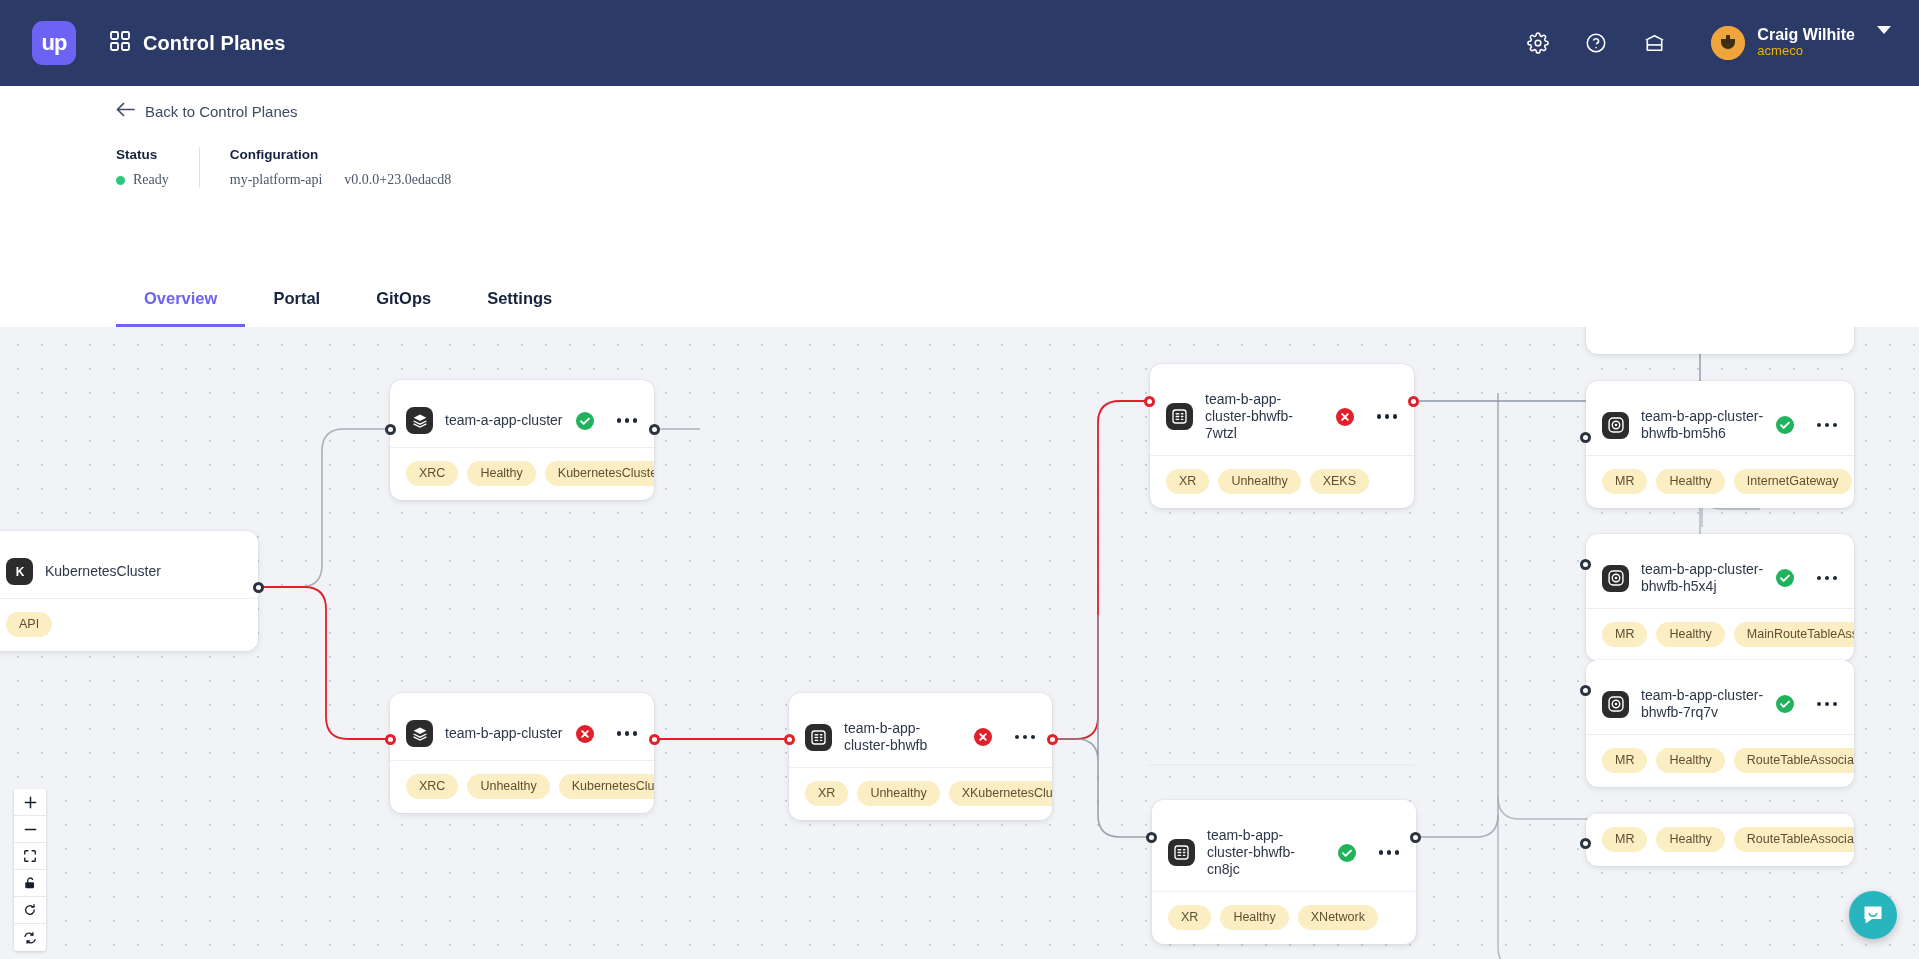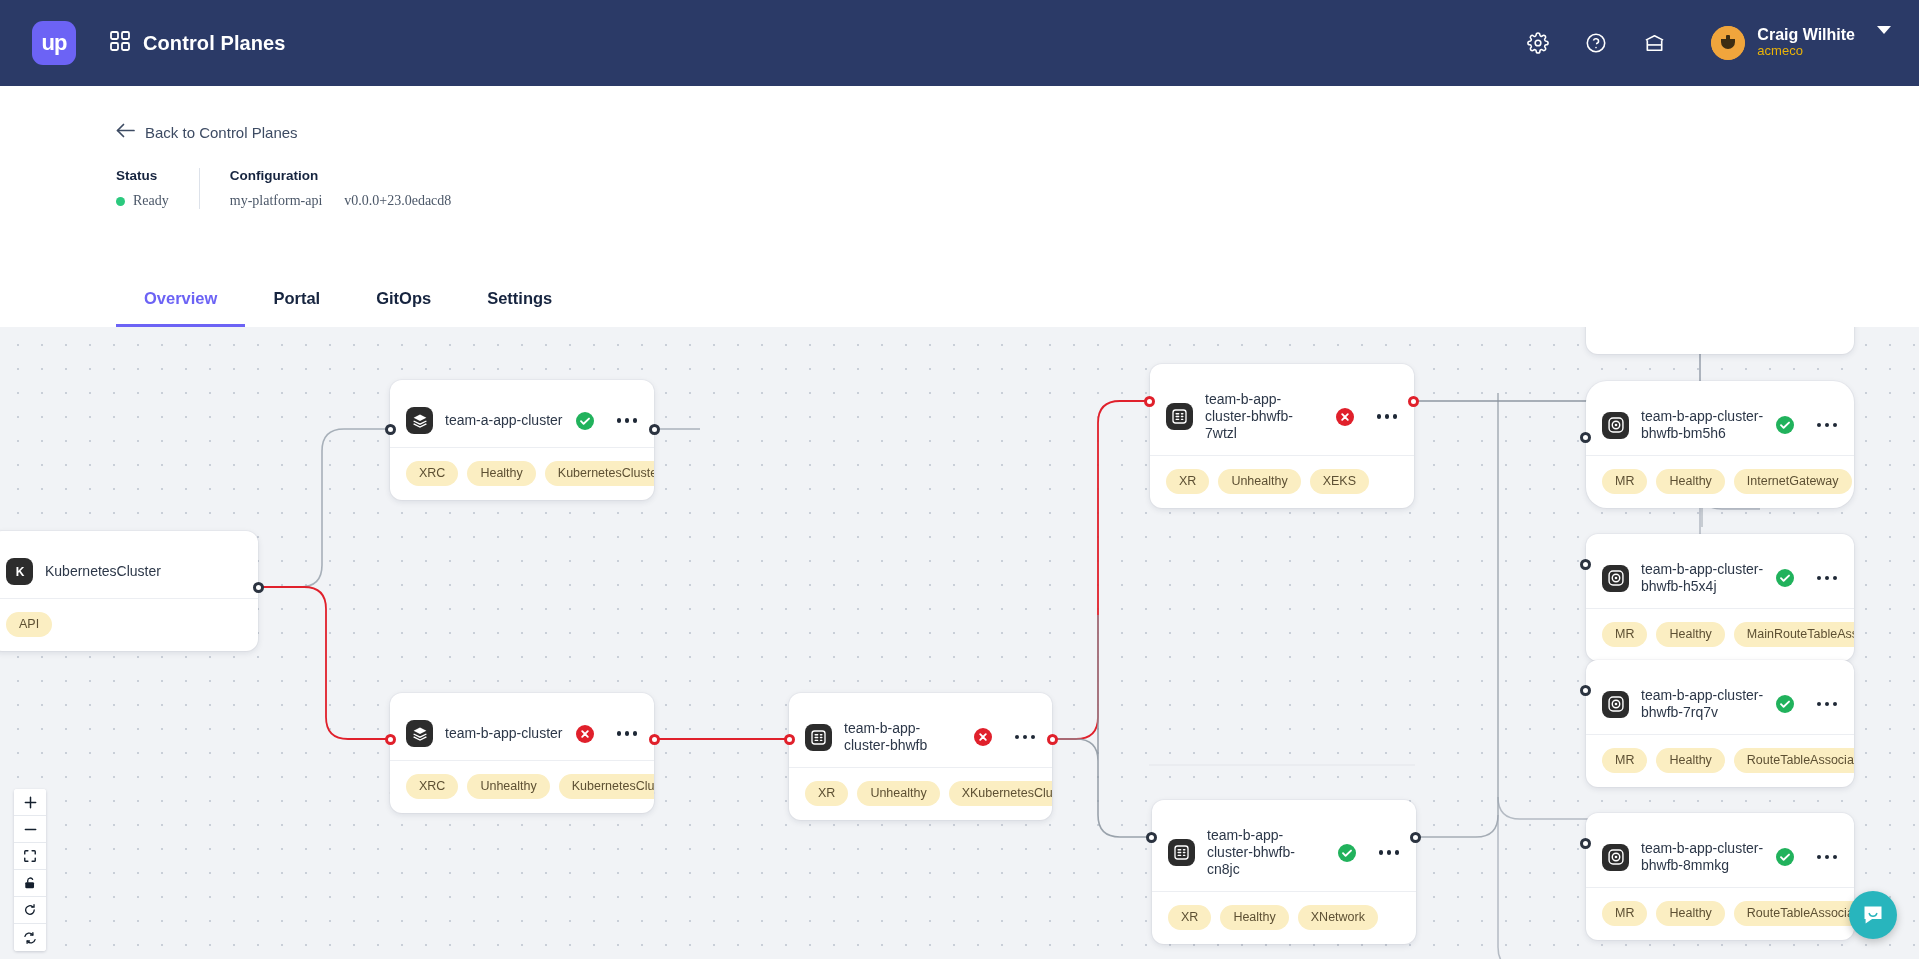--- a/index.html
+++ b/index.html
@@ -66,21 +66,21 @@
   .caret {
     width: 0; height: 0;
     border-left: 7px solid transparent;
     border-right: 7px solid transparent;
     border-top: 8px solid #ffffff;
     margin-left: 10px;
   }
 
   
   .page-header {
-    padding: 37px 0 0 116px;
+    padding: 16px 0 0 116px;
     background: #ffffff;
     height: 241px;
     position: relative;
   }
   .back-link {
     display: inline-flex; align-items: center; gap: 10px;
     color: #3d4b63; font-size: 15px;
     cursor: pointer;
   }
   .back-arrow { display: block; }
@@ -532,21 +532,21 @@
       <span class="chip">XNetwork</span>
     </div>
   </div>
   <div class="dot" style="left:1146px; top:505px;"></div>
   <div class="dot" style="left:1410px; top:505px;"></div>
 
   <div class="node" style="left:1586px; top:-68px; width:268px; height:95px;">
     
   </div>
 
-  <div class="node" style="left:1586px; top:54px; width:268px;border-radius:21px;">
+  <div class="node" style="left:1586px; top:54px; width:268px;">
     <div class="node-head">
       <span class="node-icon">
         <svg width="16" height="16" viewBox="0 0 18 18" fill="none" stroke="#fff" stroke-width="1.6">
           <rect x="1.2" y="1.2" width="15.6" height="15.6" rx="4.4"></rect>
           <circle cx="9" cy="9" r="4.2"></circle>
             <circle cx="9" cy="9" r="1.5" fill="#fff" stroke="none"></circle>
         </svg>
       </span>
       <span class="node-title">team-b-app-cluster-bhwfb-bm5h6</span>
       <span class="node-status">
@@ -623,41 +623,20 @@
     </div>
     <div class="node-body">
       <span class="chip">MR</span>
       <span class="chip">Healthy</span>
       <span class="chip">RouteTableAssociation</span>
     </div>
   </div>
   <div class="dot" style="left:1580px; top:358px;"></div>
 
   <div class="node" style="left:1586px; top:486px; width:268px;">
-    <div class="node-head">
-      <span class="node-icon">
-        <svg width="16" height="16" viewBox="0 0 18 18" fill="none" stroke="#fff" stroke-width="1.6">
-          <rect x="1.2" y="1.2" width="15.6" height="15.6" rx="4.4"></rect>
-          <circle cx="9" cy="9" r="4.2"></circle>
-            <circle cx="9" cy="9" r="1.5" fill="#fff" stroke="none"></circle>
-        </svg>
-      </span>
-      <span class="node-title">team-b-app-cluster-bhwfb-8mmkg</span>
-      <span class="node-status">
-        <svg width="18" height="18" viewBox="0 0 18 18">
-            <circle cx="9" cy="9" r="9" fill="#21b25c"></circle>
-            <path d="M5 9.2l2.6 2.6L13 6.6" fill="none" stroke="#fff" stroke-width="1.9" stroke-linecap="round" stroke-linejoin="round"></path>
-          </svg>
-      </span>
-      <span class="node-menu">
-          <i></i>
-          <i></i>
-          <i></i>
-        </span>
-    </div>
     <div class="node-body">
       <span class="chip">MR</span>
       <span class="chip">Healthy</span>
       <span class="chip">RouteTableAssociation</span>
     </div>
   </div>
   <div class="dot" style="left:1580px; top:511px;"></div>
 
   <div class="zoom-toolbar">
     <div class="zoom-btn">

